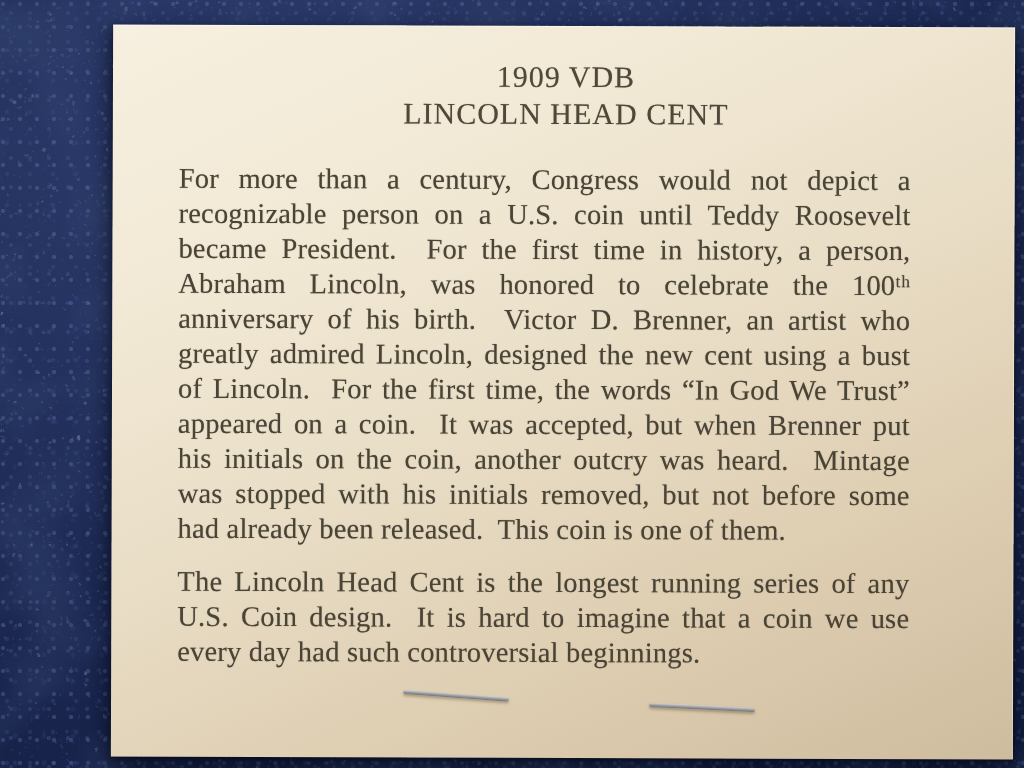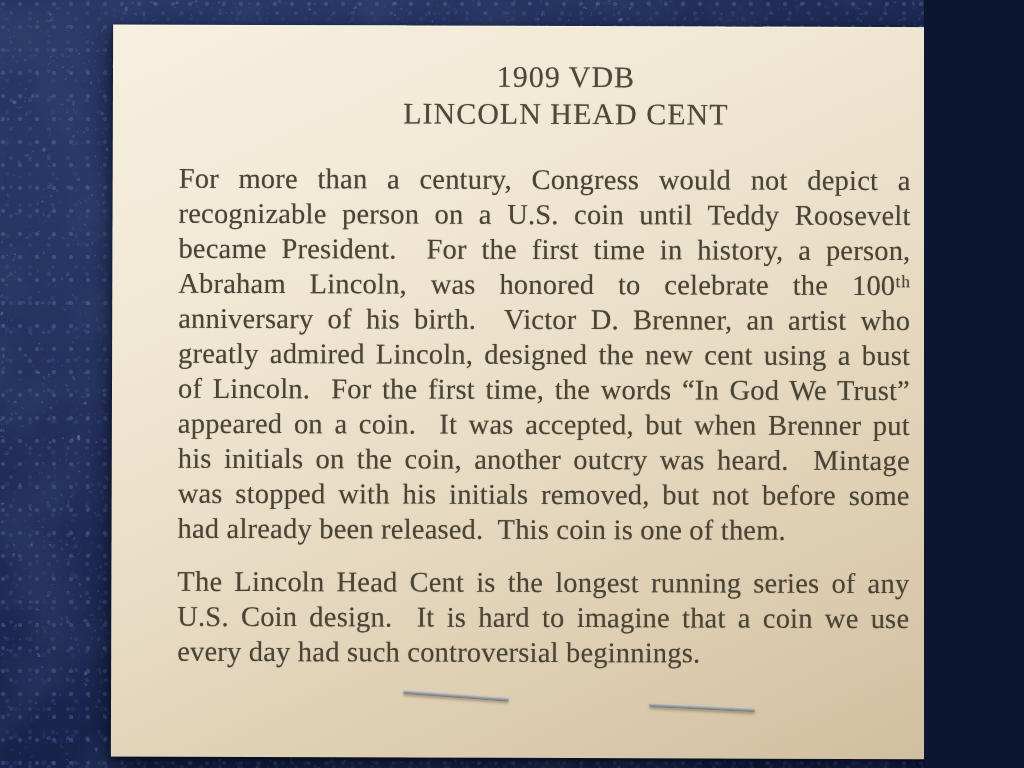--- a/index.html
+++ b/index.html
@@ -2,21 +2,21 @@
 <html><head>
 <meta charset="utf-8">
 <style>
   html, body { margin:0; padding:0; }
   body {
     width:1024px; height:768px; overflow:hidden;
     background:#0d1630;
     font-family:"Liberation Serif", "DejaVu Serif", serif;
   }
   .scene {
-    position:relative; width:924px; height:768px; overflow:hidden;
+    position:relative; width:1024px; height:768px; overflow:hidden;
     background: radial-gradient(1400px 950px at 28% 18%, #2e3d6e 0%, #202d58 40%, #152046 75%, #0f1838 100%);
   }
   .loops {
     position:absolute; inset:0;
     background-image:
       radial-gradient(circle at 3px 4px,  rgba(116,136,196,0.30) 0 1.6px, transparent 2.6px),
       radial-gradient(circle at 11px 13px, rgba(86,106,166,0.28) 0 1.5px, transparent 2.5px),
       radial-gradient(circle at 7px 19px,  rgba(64,84,146,0.30) 0 1.7px, transparent 2.7px),
       radial-gradient(circle at 15px 7px,  rgba(40,56,110,0.45) 0 2px, transparent 3px);
     background-size: 17px 23px, 19px 29px, 23px 31px, 29px 27px;

